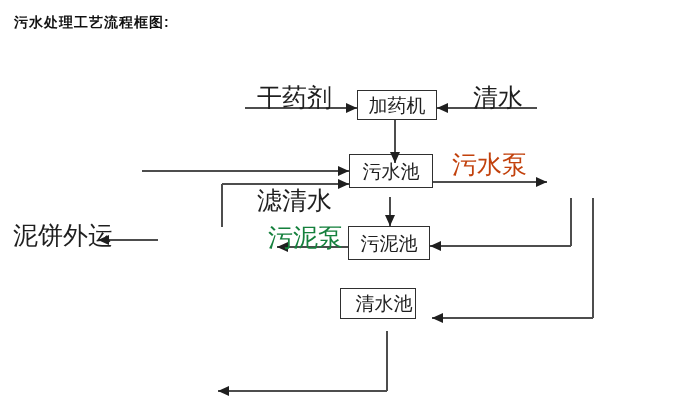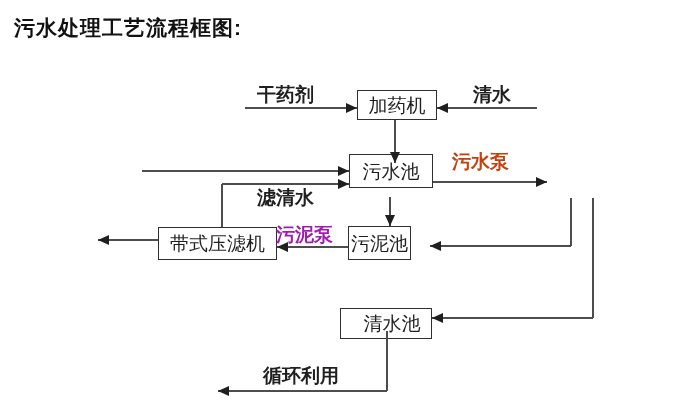--- a/index.html
+++ b/index.html
@@ -13,21 +13,21 @@
     height: 420px;
     background: #ffffff;
     overflow: hidden;
     font-family: "Liberation Sans", sans-serif;
     color: #1f1f1f;
   }
   .title {
     position: absolute;
     left: 14px;
     top: 14px;
-    font-size: 21px;
+    font-size: 14px;
     font-weight: bold;
     letter-spacing: 1px;
     white-space: nowrap;
     color: #111111;
   }
   .diagram {
     position: absolute;
     left: 0;
     top: 0;
     width: 700px;
@@ -50,45 +50,41 @@
   .seg {
     position: absolute;
   }
   .arrowhead {
     position: absolute;
     width: 0;
     height: 0;
   }
   .flabel {
     position: absolute;
-    font-size: 19px;
+    font-size: 25px;
     line-height: 1;
     white-space: nowrap;
-    font-weight: bold;
   }
 </style>
 </head>
 <body>
 
 <div class="page">
   <div class="title">污水处理工艺流程框图:</div>
   <div class="diagram" id="diagram">
       <div class="node" style="left: 357px; top: 90px; width: 80px; height: 30px; border-color: rgb(47, 47, 47);">
         <span>加药机</span>
       </div>
       <div class="node" style="left: 349px; top: 154px; width: 84px; height: 34px; border-color: rgb(47, 47, 47);">
         <span>污水池</span>
       </div>
-      <div class="node" style="left: 158px; top: 227px; width: 119px; height: 33px; border-color: rgb(47, 47, 47);">
-        <span>带式压滤机</span>
-      </div>
-      <div class="node" style="left: 348px; top: 226px; width: 63px; height: 34px; border-color: rgb(47, 47, 47);">
+      <div class="node" style="left: 348px; top: 226px; width: 82px; height: 34px; border-color: rgb(47, 47, 47);">
         <span>污泥池</span>
       </div>
-      <div class="node" style="left: 340px; top: 308px; width: 92px; height: 31px; border-color: rgb(47, 47, 47); padding-left: 12px;">
+      <div class="node" style="left: 340px; top: 288px; width: 76px; height: 31px; border-color: rgb(47, 47, 47); padding-left: 12px;">
         <span>清水池</span>
       </div>
       <div class="seg" style="left: 245px; top: 107px; width: 112px; height: 2px; background: rgb(77, 77, 77);"></div>
       <div class="arrowhead" style="left: 346px; top: 103px; border-top: 5px solid transparent; border-bottom: 5px solid transparent; border-left: 11px solid rgb(31, 31, 31);"></div>
       <div class="seg" style="left: 437px; top: 107px; width: 100px; height: 2px; background: rgb(77, 77, 77);"></div>
       <div class="arrowhead" style="left: 437px; top: 103px; border-top: 5px solid transparent; border-bottom: 5px solid transparent; border-right: 11px solid rgb(31, 31, 31);"></div>
       <div class="seg" style="left: 394px; top: 120px; width: 2px; height: 43px; background: rgb(77, 77, 77);"></div>
       <div class="arrowhead" style="left: 390px; top: 152px; border-left: 5px solid transparent; border-right: 5px solid transparent; border-top: 11px solid rgb(31, 31, 31);"></div>
       <div class="seg" style="left: 142px; top: 170px; width: 207px; height: 2px; background: rgb(77, 77, 77);"></div>
       <div class="arrowhead" style="left: 338px; top: 166px; border-top: 5px solid transparent; border-bottom: 5px solid transparent; border-left: 11px solid rgb(31, 31, 31);"></div>
@@ -109,16 +105,16 @@
       <div class="seg" style="left: 592px; top: 198px; width: 2px; height: 120px; background: rgb(77, 77, 77);"></div>
       <div class="seg" style="left: 432px; top: 317px; width: 161px; height: 2px; background: rgb(77, 77, 77);"></div>
       <div class="arrowhead" style="left: 432px; top: 313px; border-top: 5px solid transparent; border-bottom: 5px solid transparent; border-right: 11px solid rgb(31, 31, 31);"></div>
       <div class="seg" style="left: 386px; top: 331px; width: 2px; height: 60px; background: rgb(77, 77, 77);"></div>
       <div class="seg" style="left: 218px; top: 390px; width: 169px; height: 2px; background: rgb(77, 77, 77);"></div>
       <div class="arrowhead" style="left: 218px; top: 386px; border-top: 5px solid transparent; border-bottom: 5px solid transparent; border-right: 11px solid rgb(31, 31, 31);"></div>
       <div class="flabel" style="left: 257px; top: 85px; color: rgb(31, 31, 31);">干药剂</div>
       <div class="flabel" style="left: 473px; top: 85px; color: rgb(31, 31, 31);">清水</div>
       <div class="flabel" style="left: 257px; top: 188px; color: rgb(31, 31, 31);">滤清水</div>
       <div class="flabel" style="left: 452px; top: 152px; color: #c2410c;">污水泵</div>
-      <div class="flabel" style="left: 276px; top: 225px; color: #a21caf;">污泥泵</div>
-      <div class="flabel" style="left: 263px; top: 366px; color: rgb(31, 31, 31);">循环利用</div>
+      <div class="flabel" style="left: 268px; top: 225px; color: #15803d;">污泥泵</div>
+      <div class="flabel" style="left: 13px; top: 223px; color: rgb(31, 31, 31);">泥饼外运</div>
     </div>
 </div>
 
 </body></html>

